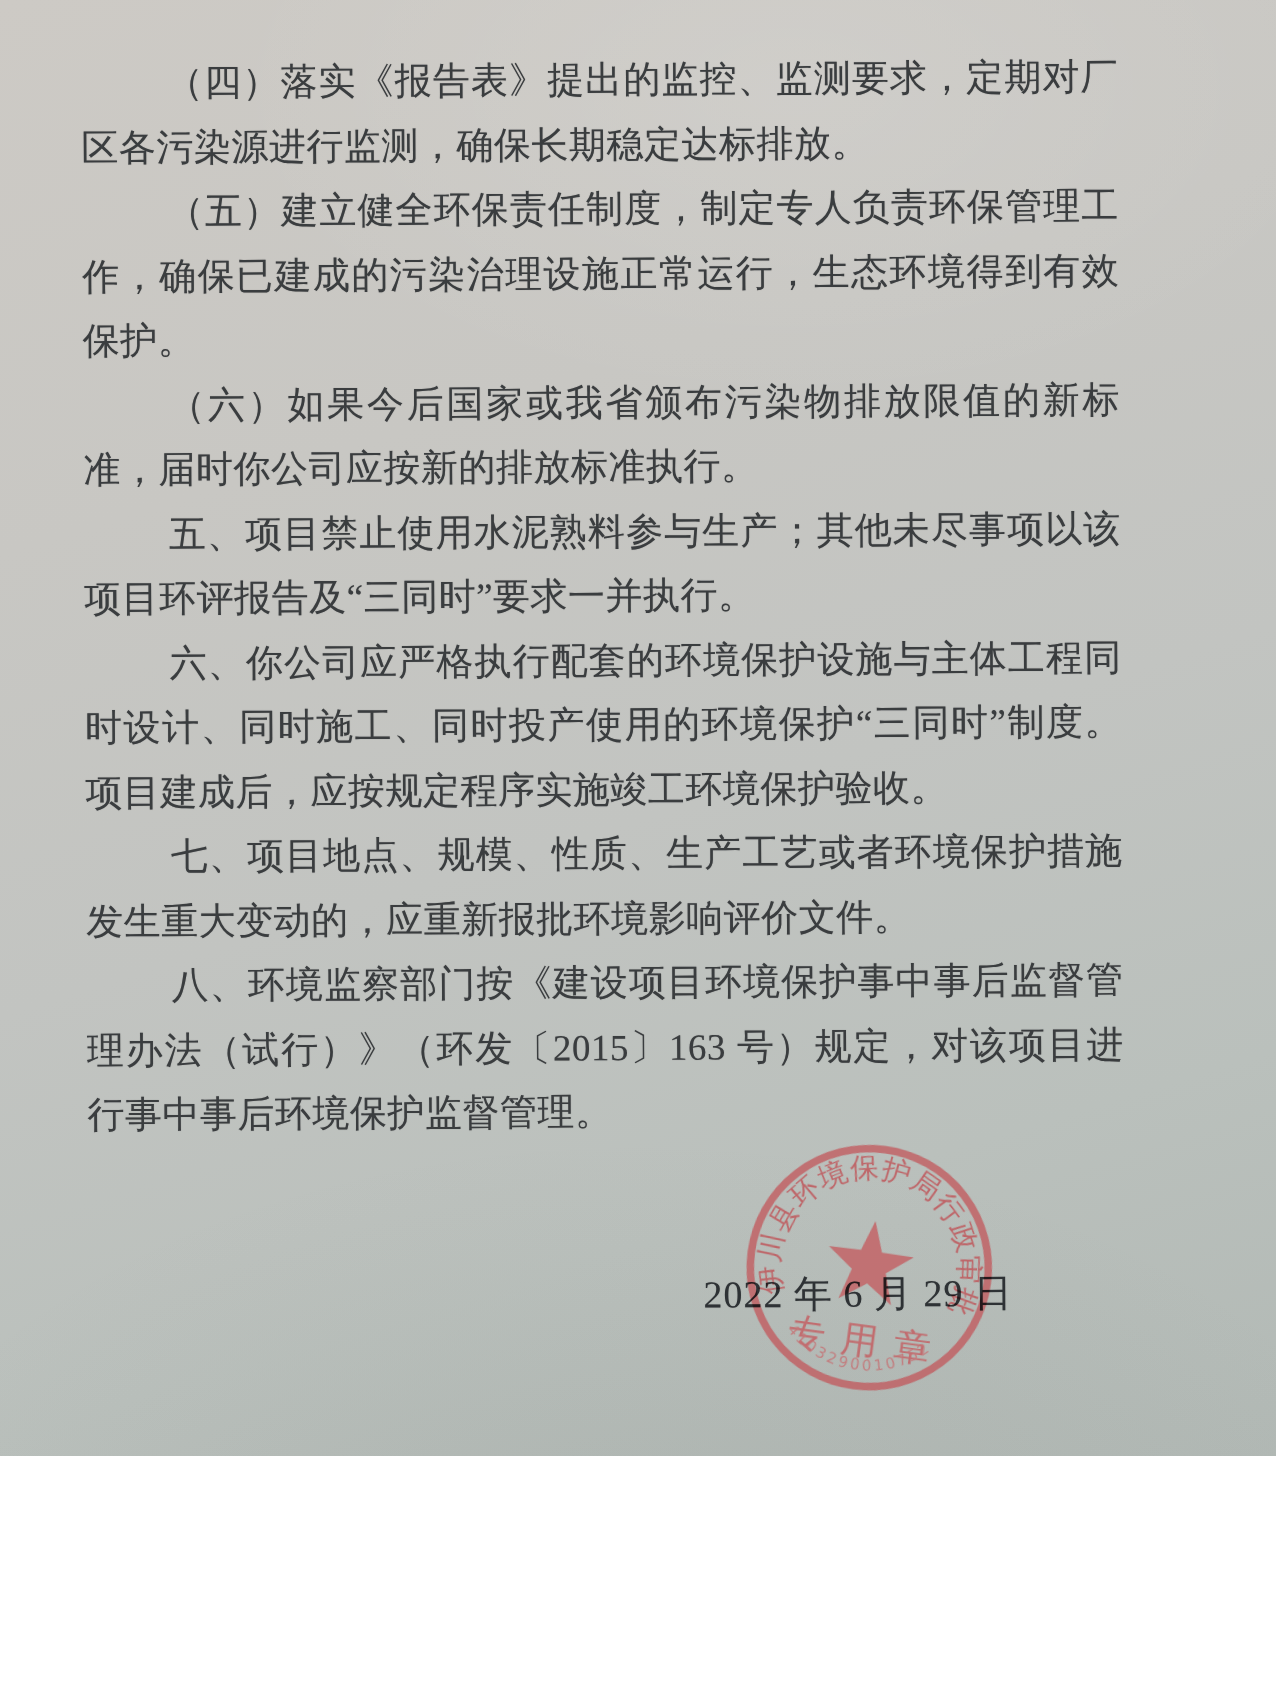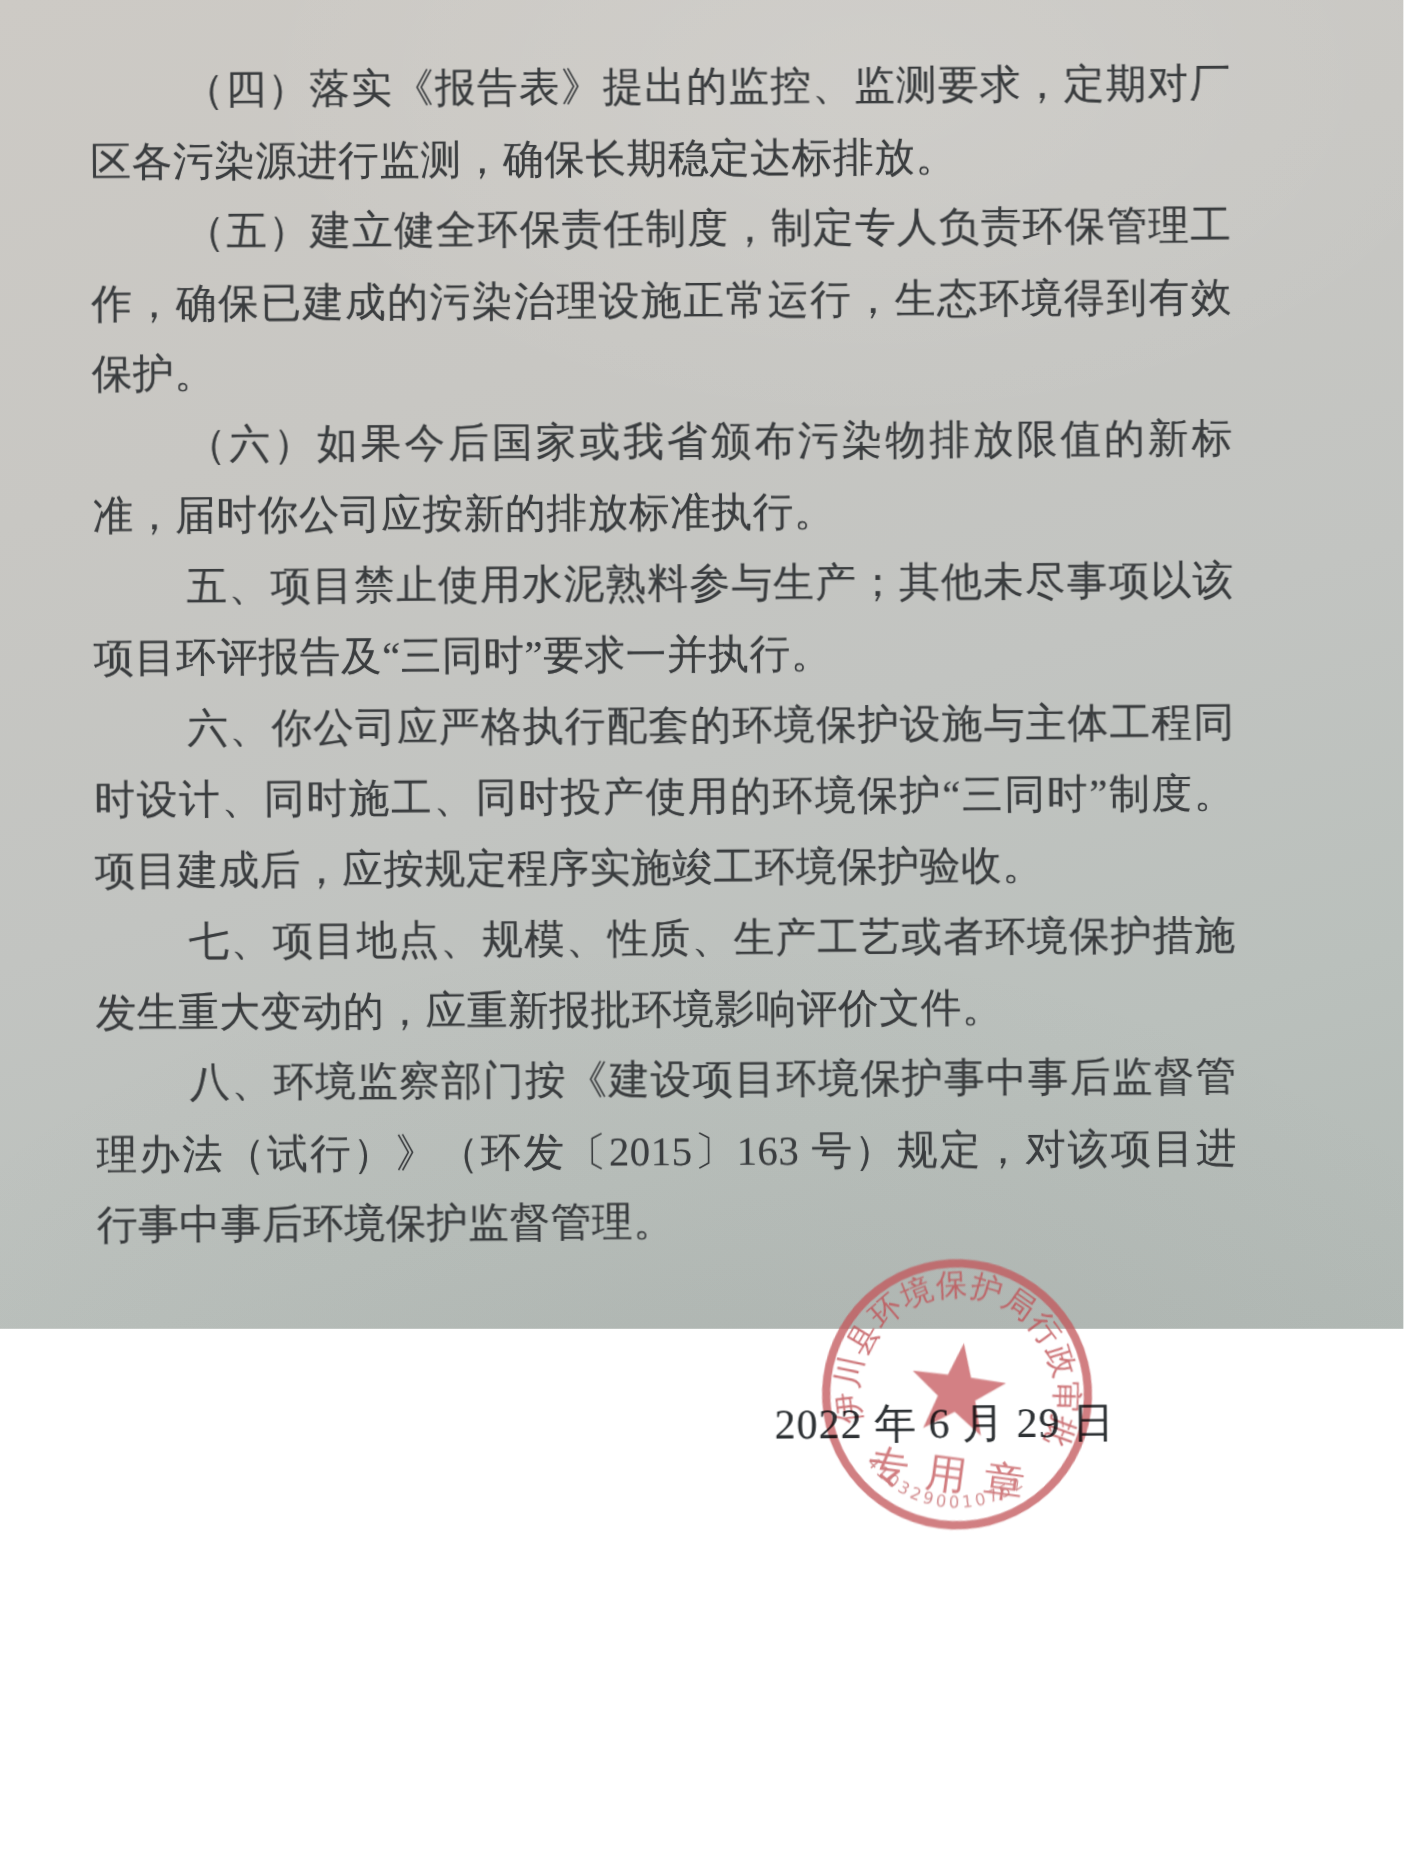--- a/index.html
+++ b/index.html
@@ -8,21 +8,21 @@
     width: 1276px;
     height: 1702px;
     overflow: hidden;
     font-family: "Liberation Serif", "DejaVu Serif", serif;
   }
 
   
   .page {
     position: relative;
     width: 1276px;
-    height: 1208px;
+    height: 1456px;
     background: linear-gradient(163deg,
       #cdcac5 0%,
       #c8c7c3 30%,
       #c2c4c1 55%,
       #bac0bc 78%,
       #b2b9b5 100%);
   }
   .page::before {
     content: "";
     position: absolute;

